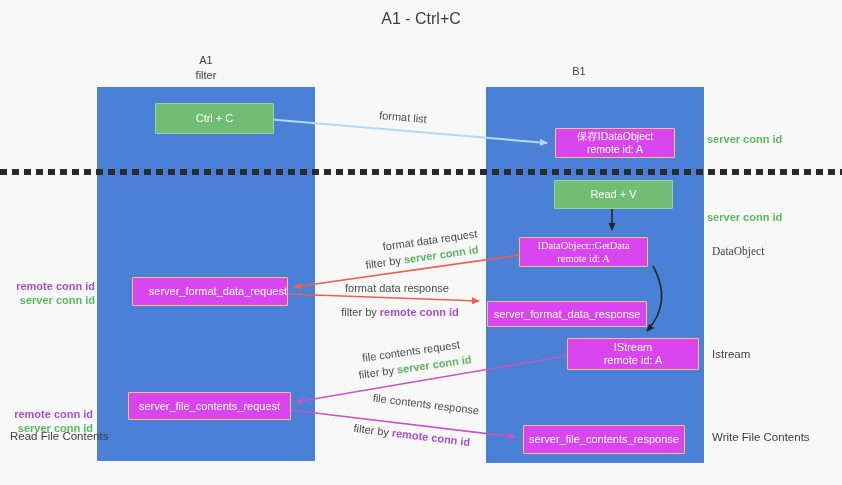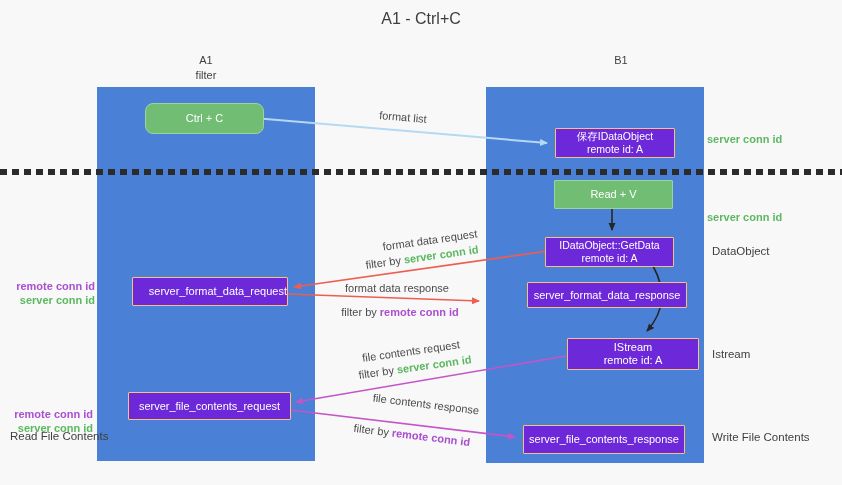--- a/index.html
+++ b/index.html
@@ -11,21 +11,21 @@
 
   .laneHeader{position:absolute; top:53px; width:218px; text-align:center;
               font-size:11px; line-height:15px; color:#3f3f3f;}
   .lane{position:absolute; top:87px; width:218px; background:#4a80d6;}
 
   svg.overlay{position:absolute; left:0; top:0; z-index:2; pointer-events:none;}
 
   .box{position:absolute; z-index:3; display:flex; flex-direction:column;
        align-items:center; justify-content:center; color:#fff; font-size:11px;
        line-height:13px; text-align:center; white-space:nowrap; border-radius:1px;}
-  .orange{background:#6d28d9; border:1px solid #fbc17a;}
+  .orange{background:#d946ef; border:1px solid #fbc17a;}
   .greenbox{background:#72bd74; border:1px solid #9bd49c;}
 
   .elabel{position:absolute; z-index:3; font-size:11px; color:#4c4c4c; white-space:nowrap;
           transform:translate(-50%,-50%) rotate(var(--rot,0deg));}
   .sideLabel{position:absolute; z-index:3; font-size:11.5px; color:#3f3f3f; white-space:nowrap;}
   .tag{font-weight:bold; font-size:11px; line-height:14px;}
   .green-t{color:#5cb860;}
   .purple-t{color:#ab4fd1;}
   .alignR{text-align:right;}
 </style>
@@ -35,21 +35,21 @@
 <div id="canvas">
 
   <div class="title">
     <div>A1 - Ctrl+C</div>
   </div>
 
   <div class="laneHeader" style="left:97px;">
     <div>A1</div>
     <div>filter</div>
   </div>
-  <div class="laneHeader" style="left:512px;">
+  <div class="laneHeader" style="left:470px;margin-top:11px;">
     <div>B1</div>
   </div>
 
   <div class="lane" style="left:97px; height:374px;"></div>
   <div class="lane" style="left:486px; height:376px;"></div>
 
   <svg class="overlay" width="842" height="485" viewBox="0 0 842 485">
     <defs>
       <marker id="mk-blue" markerUnits="userSpaceOnUse" markerWidth="10" markerHeight="10" refX="7" refY="3.5" orient="auto">
         <path d="M0,0 L8,3.5 L0,7 z" fill="#b5d9f3"></path>
@@ -75,43 +75,43 @@
 
     <line x1="555" y1="250" x2="294" y2="287" stroke="#ee5d50" stroke-width="1.6" marker-end="url(#mk-red)"></line>
 
     <line x1="287" y1="294" x2="479" y2="301" stroke="#ee5d50" stroke-width="1.6" marker-end="url(#mk-red)"></line>
 
     <line x1="566" y1="356" x2="296" y2="402" stroke="#c455c8" stroke-width="1.6" marker-end="url(#mk-magenta)"></line>
 
     <line x1="290" y1="410" x2="515" y2="437" stroke="#c455c8" stroke-width="1.6" marker-end="url(#mk-magenta)"></line>
   </svg>
 
-  <div class="box greenbox" style="left:145px; top:103px; width:117px; height:29px;border-radius:8px;">
+  <div class="box greenbox" style="left:155px; top:103px; width:117px; height:29px;">
     <span>Ctrl + C</span>
   </div>
 
   <div class="box orange" style="left:555px; top:128px; width:118px; height:28px; font-size:10.5px;">
     <span>保存IDataObject</span>
     <span>remote id: A</span>
   </div>
 
   <div class="box greenbox" style="left:554px; top:180px; width:117px; height:27px;">
     <span>Read + V</span>
   </div>
 
-  <div class="box orange" style="left:545px; top:237px; width:127px; height:28px; font-size:10.5px;">
+  <div class="box orange" style="left:519px; top:237px; width:127px; height:28px; font-size:10.5px;font-family:Liberation Serif, serif;">
     <span>IDataObject::GetData</span>
     <span>remote id: A</span>
   </div>
 
   <div class="box orange" style="left:132px; top:277px; width:154px; height:27px;align-items:flex-end;">
     <span>server_format_data_request</span>
   </div>
 
-  <div class="box orange" style="left:487px; top:282px; width:158px; height:24px;margin-left:40px;">
+  <div class="box orange" style="left:487px; top:301px; width:158px; height:24px;">
     <span>server_format_data_response</span>
   </div>
 
   <div class="box orange" style="left:567px; top:338px; width:130px; height:30px;">
     <span>IStream</span>
     <span>remote id: A</span>
   </div>
 
   <div class="box orange" style="left:523px; top:425px; width:160px; height:27px;">
     <span>server_file_contents_response</span>
@@ -142,21 +142,21 @@
   </div>
 
   <div class="elabel" style="left:426px; top:404px; --rot:7deg;">file contents response</div>
   <div class="elabel" style="left:412px; top:435px; --rot:7deg;">
     <span>filter by</span>
     <span class="tag purple-t">remote conn id</span>
   </div>
 
   <div class="sideLabel tag green-t" style="left:707px; top:132px;">server conn id</div>
   <div class="sideLabel tag green-t" style="left:707px; top:210px;">server conn id</div>
-  <div class="sideLabel" style="left:712px; top:245px;">DataObject</div>
+  <div class="sideLabel" style="left:712px; top:245px;font-family:Liberation Serif, serif;">DataObject</div>
   <div class="sideLabel" style="left:712px; top:348px;">Istream</div>
   <div class="sideLabel" style="left:712px; top:431px;">Write File Contents</div>
 
   <div class="sideLabel alignR" style="right:747px; top:279px;">
     <div class="tag purple-t">remote conn id</div>
     <div class="tag green-t">server conn id</div>
   </div>
 
   <div class="sideLabel" style="left:10px; top:390px;margin-top:40px;">Read File Contents</div>
   <div class="sideLabel alignR" style="right:749px; top:407px;">

